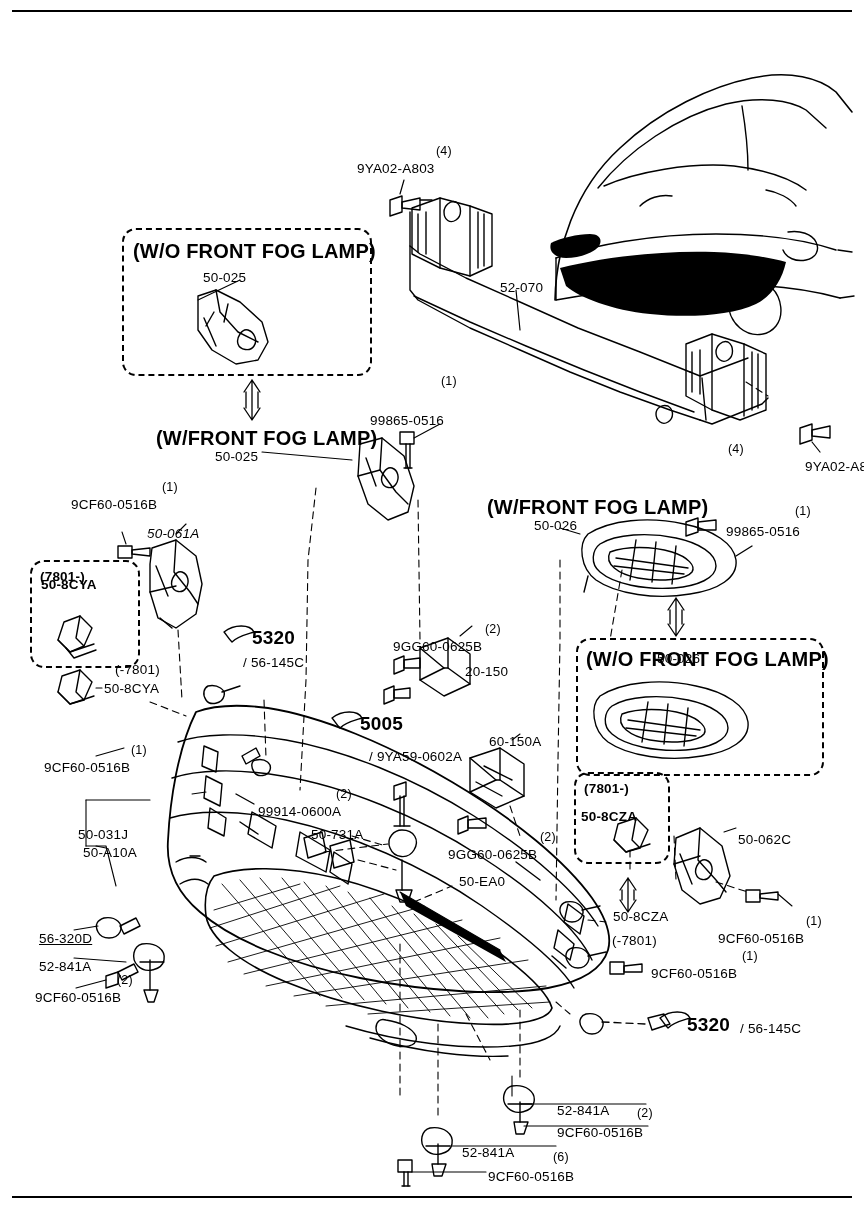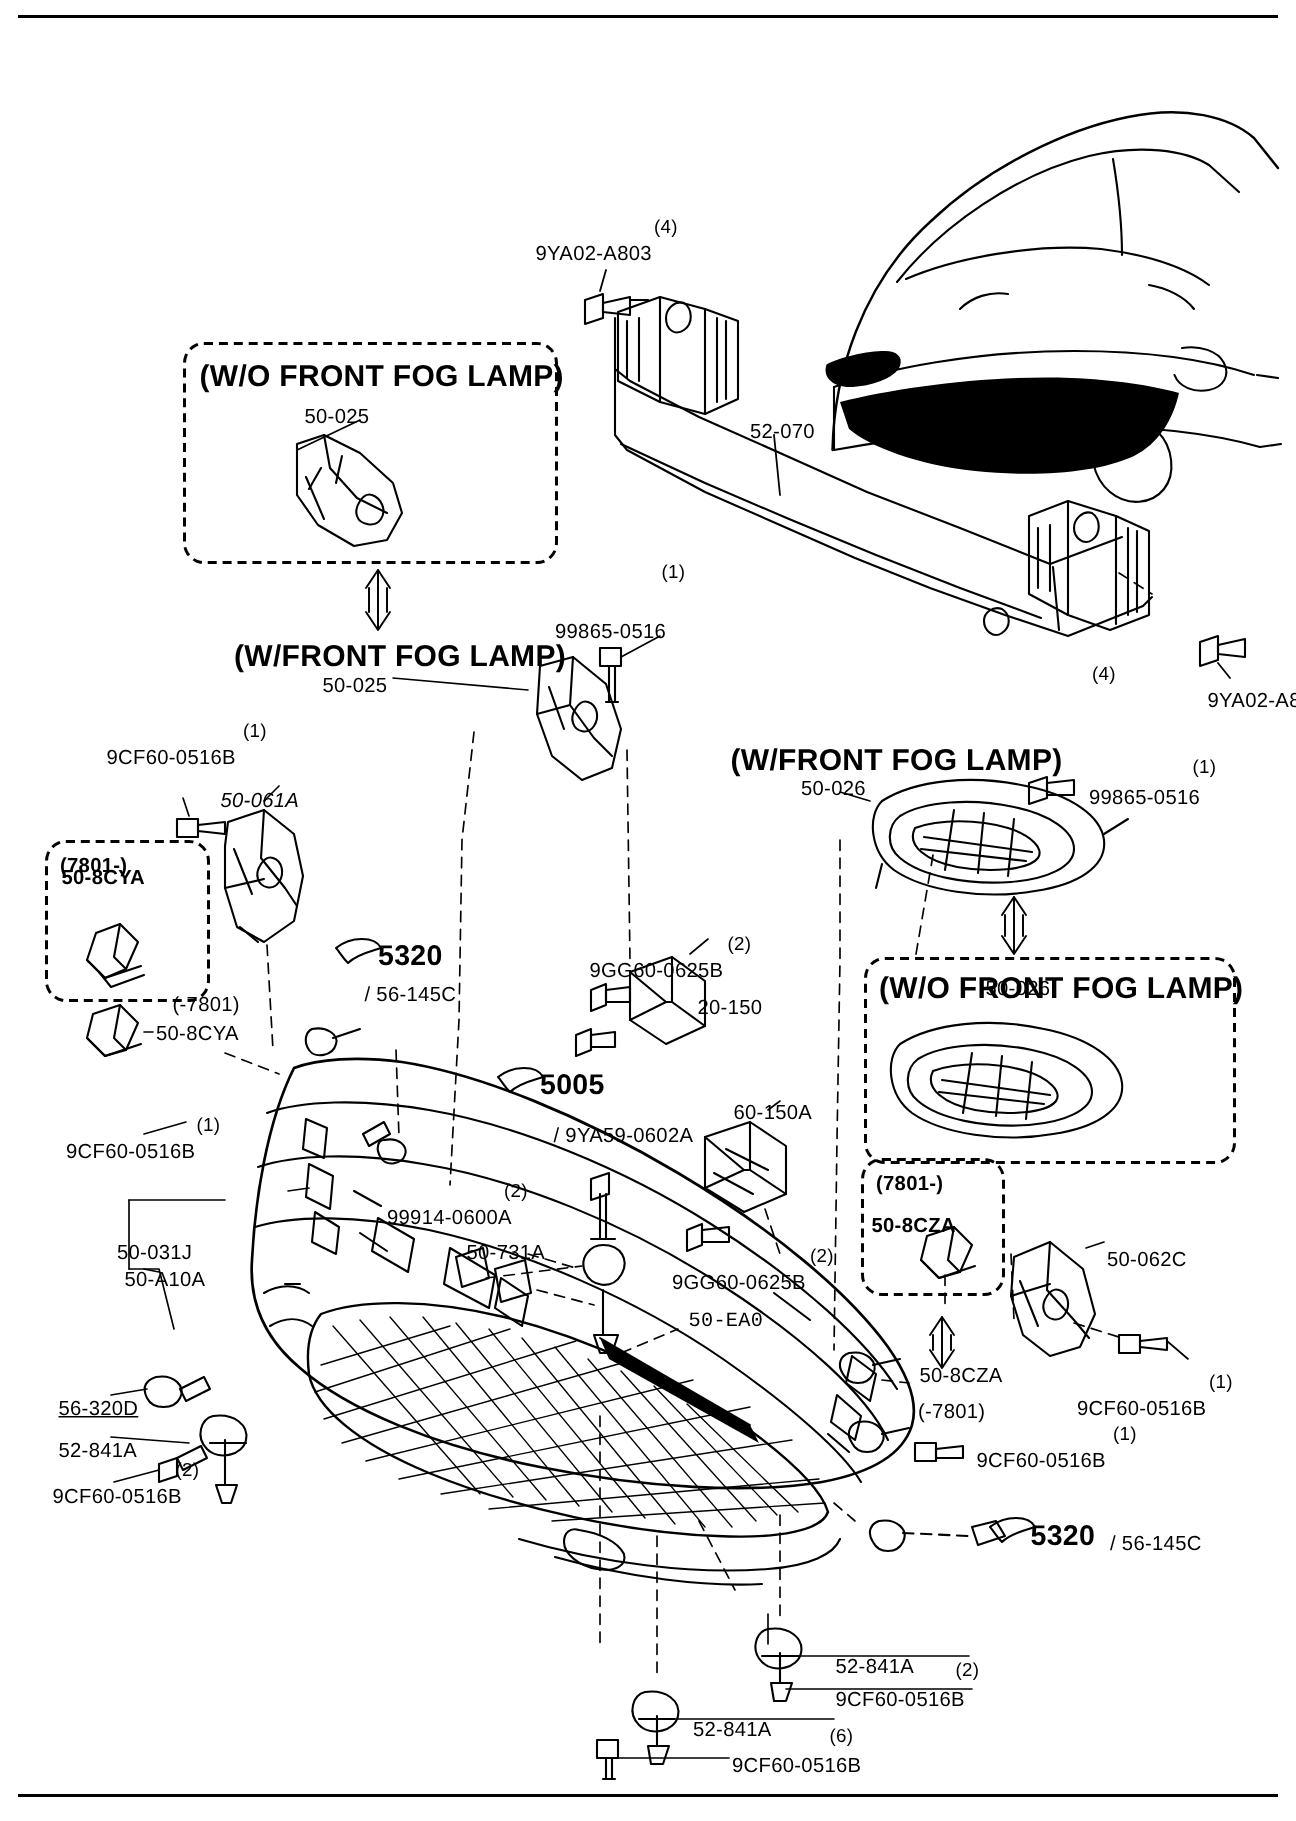--- a/index.html
+++ b/index.html
@@ -489,21 +489,21 @@
   <div class="lbl" style="left:258px; top:805px;">99914-0600A</div>
   <div class="lbl qty" style="left:336px; top:788px;">(2)</div>
 
   <div class="lbl" style="left:311px; top:828px;">50-731A</div>
 
   <div class="lbl" style="left:51px; top:846px;margin-left:32px;">50-A10A</div>
 
   <div class="lbl" style="left:448px; top:848px;">9GG60-0625B</div>
   <div class="lbl qty" style="left:540px; top:831px;">(2)</div>
 
-  <div class="lbl" style="left:459px; top:875px;font-family:Liberation Mono, monospace;">50-EA0</div>
+  <div class="lbl" style="left:459px; top:875px;">50-EA0</div>
 
   <div class="lbl bold" style="left:581px; top:810px;">50-8CZA</div>
 
   <div class="lbl" style="left:738px; top:833px;">50-062C</div>
 
   <div class="lbl" style="left:39px; top:932px;text-decoration:underline;">56-320D</div>
   <div class="lbl" style="left:39px; top:960px;">52-841A</div>
 
   <div class="lbl" style="left:613px; top:910px;">50-8CZA</div>
 

